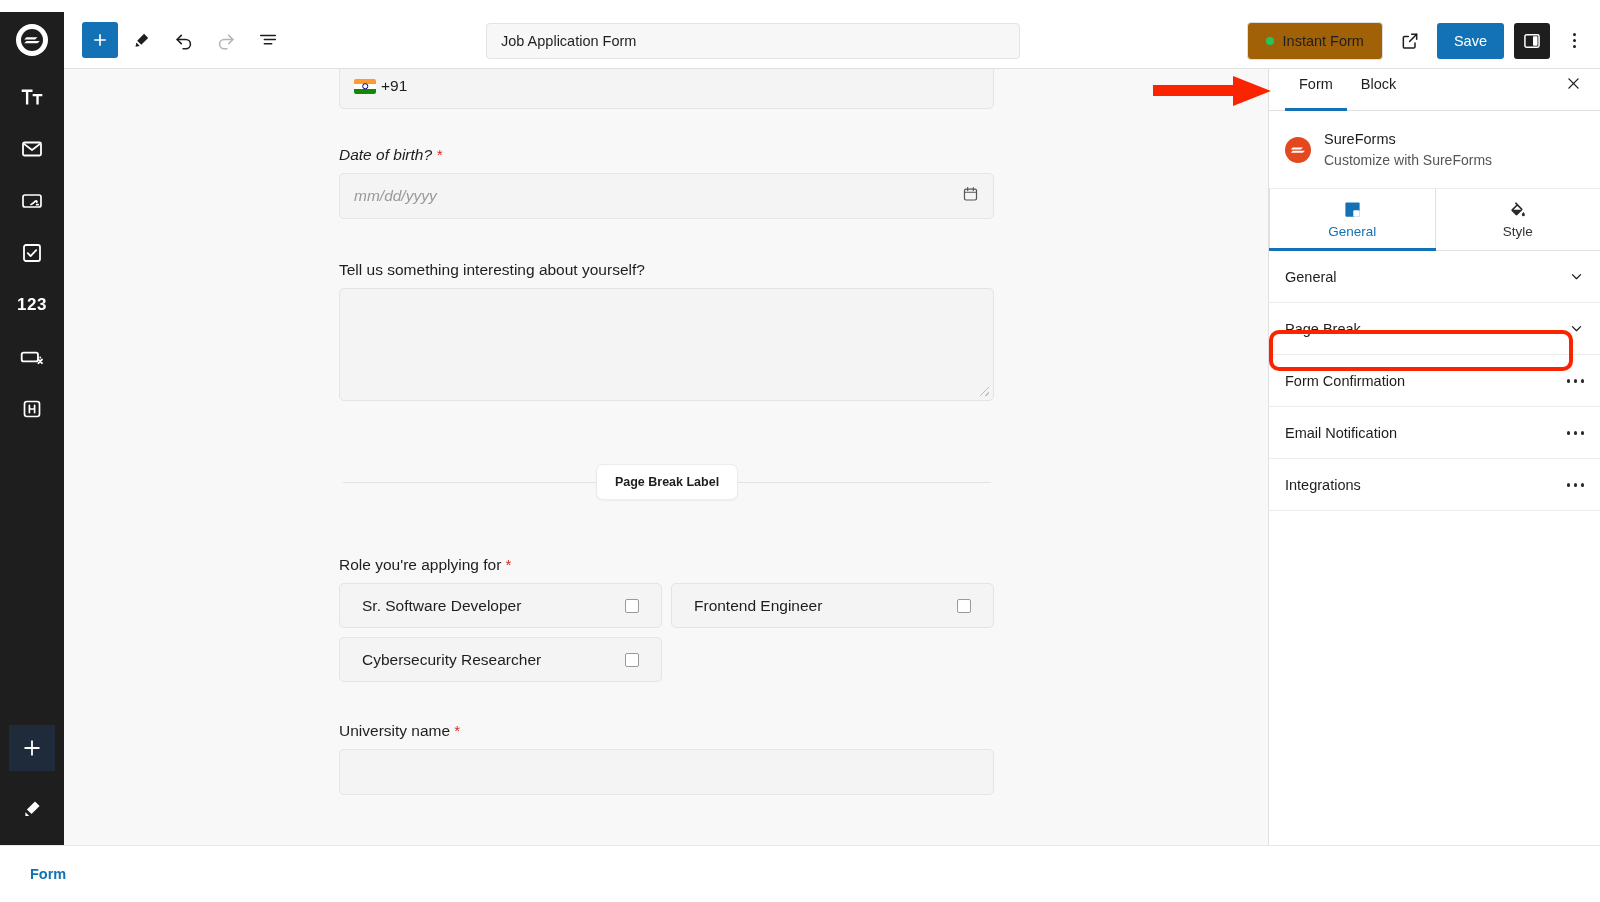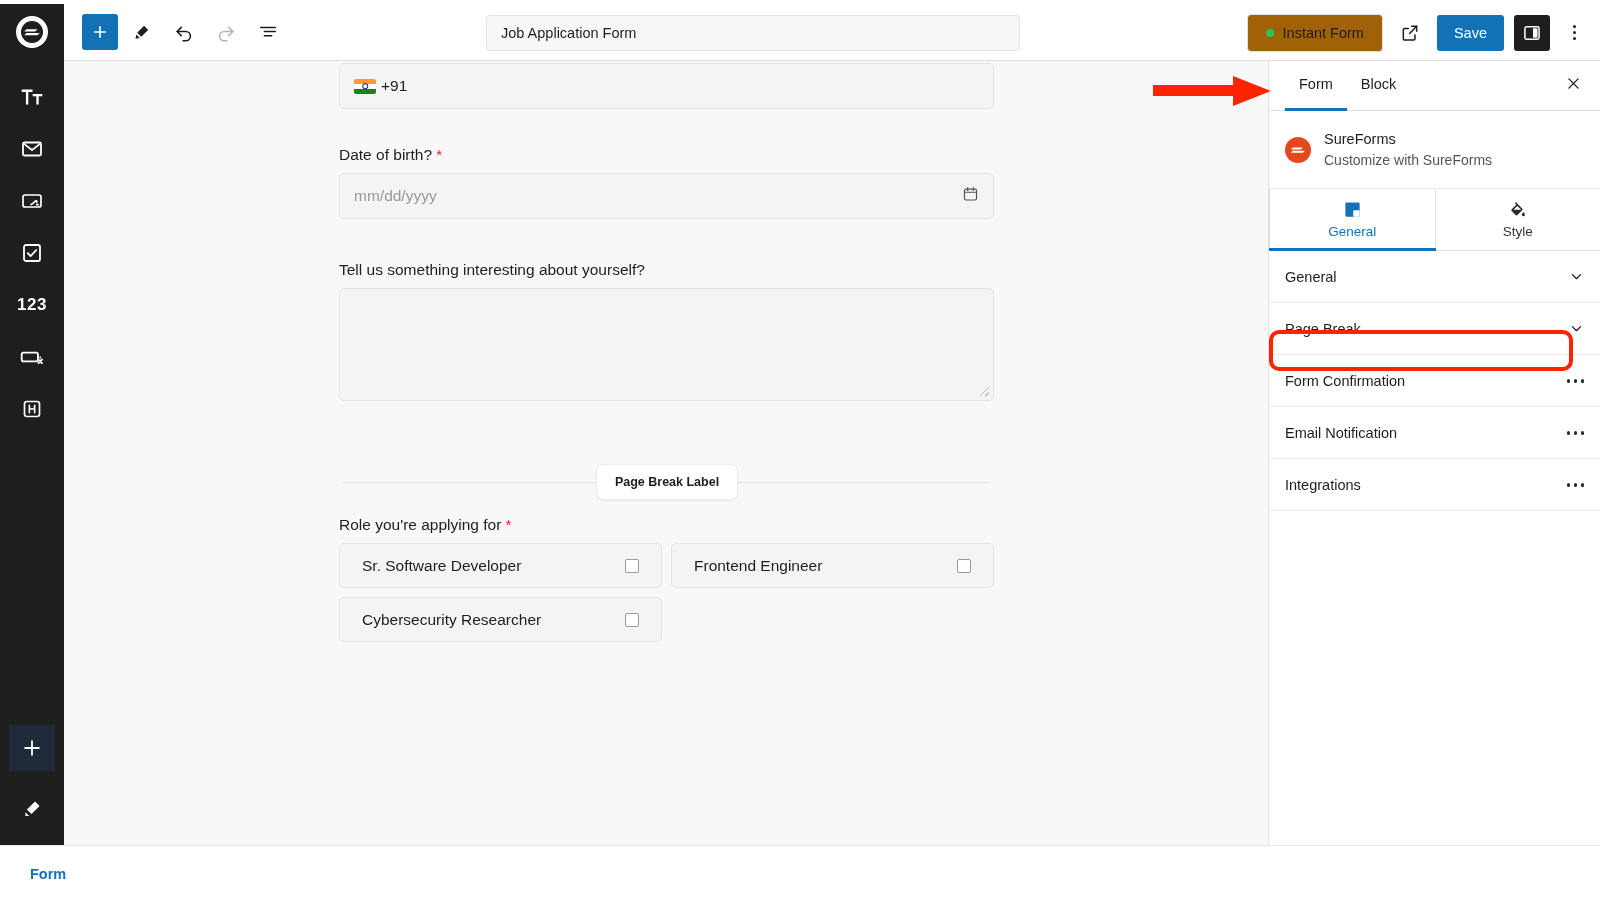--- a/index.html
+++ b/index.html
@@ -6,21 +6,21 @@
   html, body {
     width: 1600px; height: 902px;
     font-family: "Liberation Sans", sans-serif;
     background: #ffffff;
     overflow: hidden;
   }
   #app { position: relative; width: 1600px; height: 902px; }
 
   
   .topbar {
-    position: absolute; left: 0; top: 4px; width: 1600px; height: 57px;
+    position: absolute; left: 0; top: 12px; width: 1600px; height: 57px;
     background: #ffffff;
     border-bottom: 1px solid #e0e0e0;
     display: flex; align-items: center;
     z-index: 20;
   }
   .brand-square {
     width: 64px; height: 57px; background: #1e1e1e;
     display: flex; align-items: center; justify-content: center;
     flex: 0 0 64px;
   }
@@ -400,21 +400,21 @@
         <div class="inp">
           <span class="flag">
             <i class="f1"></i>
               <i class="f2"></i>
               <i class="f3"></i>
           </span>
           <span>+91</span>
         </div>
       </div>
 
-      <div class="field-block" style="margin-top:37px;">
+      <div class="field-block" style="margin-top:37px;font-style:italic;">
         <div class="field-label">
           <span>Date of birth?</span><span class="req"> *</span>
         </div>
         <div class="inp placeholder">
           <span>mm/dd/yyyy</span>
           <span class="cal-icon">
             <svg width="17" height="17" viewBox="0 0 24 24" fill="none" stroke="#555555" stroke-width="1.7" stroke-linejoin="round">
               <rect x="3.5" y="5" width="17" height="15.5" rx="2"></rect>
                 <path d="M3.5 9.5h17M8 3v4M16 3v4" stroke-linecap="round"></path>
             </svg>
@@ -425,40 +425,46 @@
       <div class="field-block" style="margin-top:42px;">
         <div class="field-label">Tell us something interesting about yourself?</div>
         <div class="ta"></div>
       </div>
 
       <div class="pagebreak" style="margin-top:63px;">
         <div class="pb-line"></div>
         <div class="pb-chip">Page Break Label</div>
       </div>
 
-      <div class="field-block" style="margin-top:16px;">
+      <div class="field-block" style="margin-top:56px;">
         <div class="field-label">
           <span>Role you're applying for</span><span class="req"> *</span>
         </div>
         <div class="choice-grid">
           <div class="choice">
             <span>Sr. Software Developer</span>
             <span class="cb"></span>
           </div>
           <div class="choice">
             <span>Frontend Engineer</span>
             <span class="cb"></span>
           </div>
           <div class="choice">
             <span>Cybersecurity Researcher</span>
             <span class="cb"></span>
           </div>
         </div>
       </div>
 
+      <div class="field-block" style="margin-top:40px;">
+        <div class="field-label">
+          <span>University name</span><span class="req"> *</span>
+        </div>
+        <div class="inp"></div>
+      </div>
 
     </div>
   </div>
 
   <div class="rpanel">
 
     <div class="rp-tabs">
       <div class="rp-tab active">Form</div>
       <div class="rp-tab">Block</div>
       <div class="rp-close">

